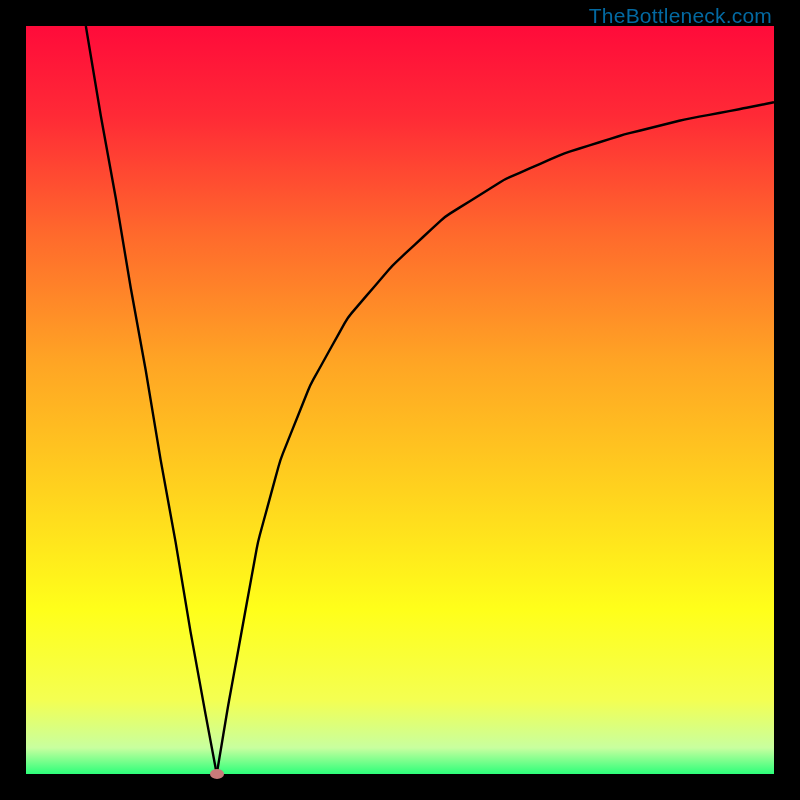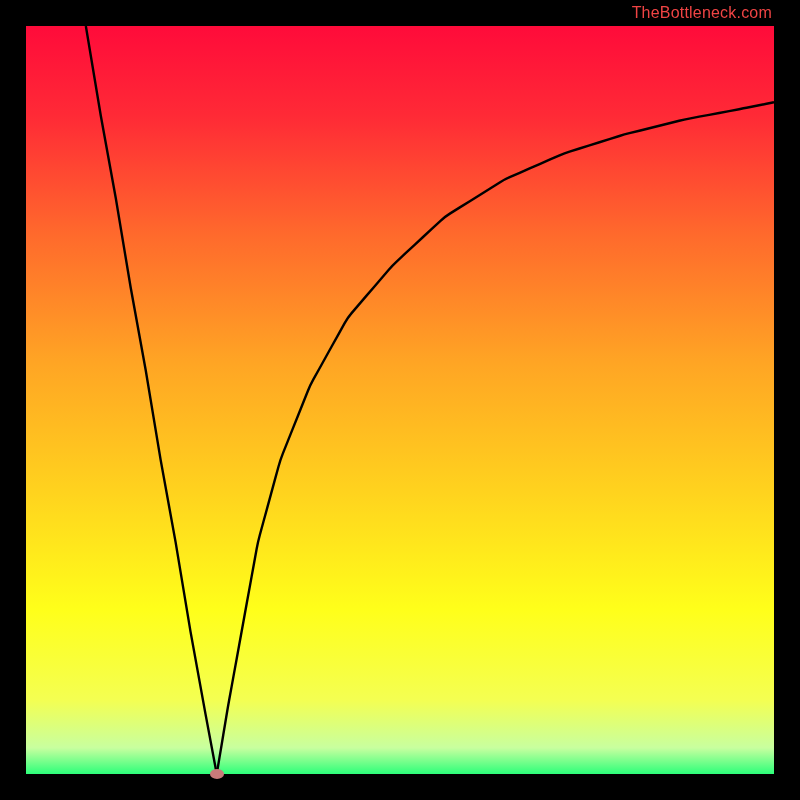--- a/index.html
+++ b/index.html
@@ -23,22 +23,22 @@
     position: absolute;
     left: 0;
     top: 0;
     width: 748px;
     height: 748px;
   }
   .watermark {
     position: absolute;
     top: 4px;
     right: 28px;
-    color: #ef4444;
-    font-size: 16px;
+    color: #0369a1;
+    font-size: 21px;
     font-weight: 500;
     letter-spacing: 0.2px;
   }
   .marker {
     position: absolute;
     width: 14px;
     height: 10px;
     border-radius: 50%;
     background: #c97a7a;
     transform: translate(-50%, -50%);

